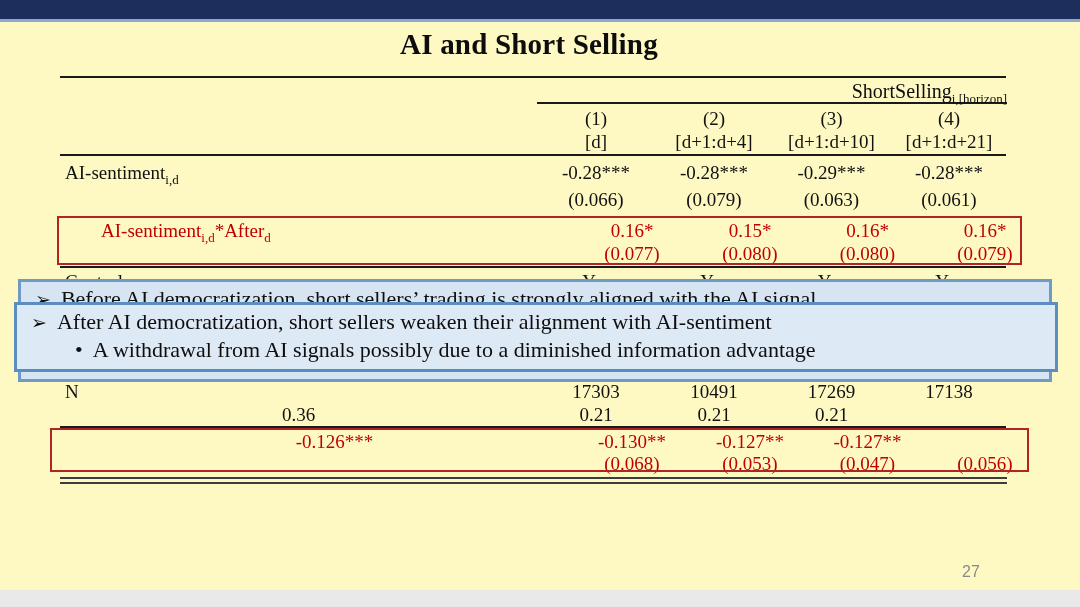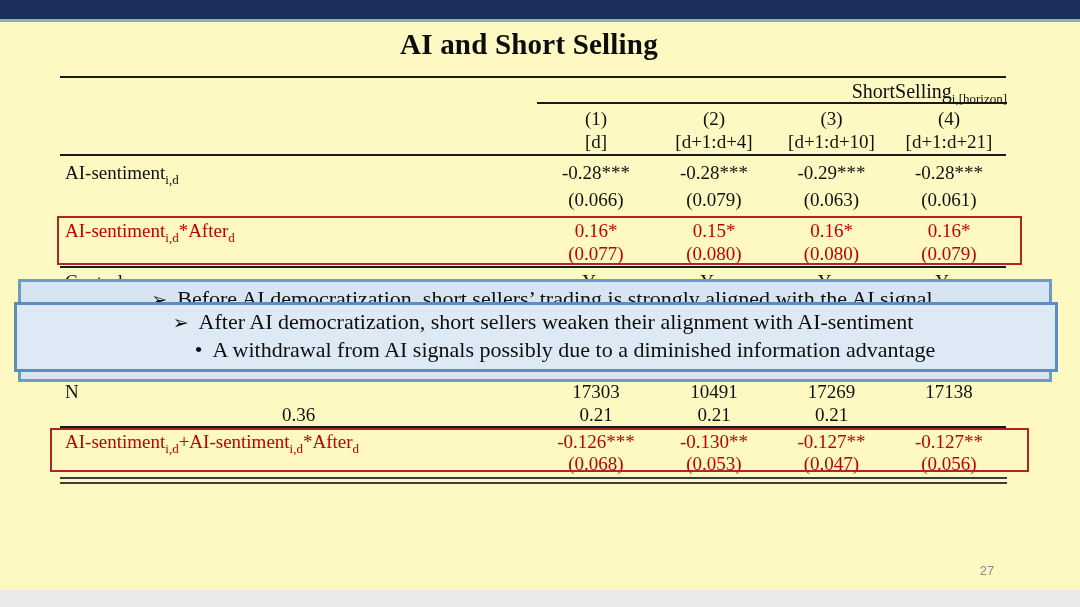--- a/index.html
+++ b/index.html
@@ -4,22 +4,22 @@
 <style>
   html,body{margin:0;padding:0;background:#e9e9e9;}
   .slide{
     position:relative; width:1080px; height:590px; background:#fef9c3;
     overflow:hidden; font-family:"Liberation Serif","DejaVu Serif",serif; color:#111;
   }
   
   .topbar{position:absolute;left:0;top:0;width:1080px;height:19px;background:#1E2E5C;}
   .topbar-accent{position:absolute;left:0;top:19px;width:1080px;height:3px;background:#8FA9CB;}
   .bottombar{position:absolute;left:0;top:596px;width:1080px;height:11px;background:#4472C4;border-top:1px solid #cdd9ec;}
-  .page-num{position:absolute;left:962px;top:563px;width:50px;text-align:center;
-    font-family:"Liberation Sans","DejaVu Sans",sans-serif;font-size:13px;color:#8a8a8a;}
+  .page-num{position:absolute;left:962px;top:563px;width:50px;text-align:left;
+    font-family:"Liberation Sans","DejaVu Sans",sans-serif;font-size:16px;color:#8a8a8a;}
   
   .title{position:absolute;left:0;top:28px;width:1058px;text-align:center;
     font-size:29px;font-weight:bold;letter-spacing:.2px;color:#0d0d0d;}
   
   .hline{position:absolute;background:#1a1a1a;height:2px;}
   .rule-top{left:60px;top:76px;width:946px;}
   .rule-group{left:537px;top:102px;width:470px;height:2px;}
   .rule-colhead{left:60px;top:154px;width:946px;}
   .rule-mid{left:60px;top:266px;width:946px;}
   .rule-prered{left:60px;top:426px;width:946px;}
@@ -27,38 +27,38 @@
     border-top:2px solid #3d3d3d;border-bottom:2px solid #3d3d3d;background:transparent;}
   
   .group-head{position:absolute;left:537px;top:80px;width:470px;text-align:right;font-size:20px;color:#0d0d0d;}
   .group-head sub{font-size:13px;}
   
   .trow{position:absolute;left:60px;width:948px;display:grid;
     grid-template-columns:477px 118px 118px 117px 118px;font-size:19px;line-height:22px;}
   .trow .lbl{text-align:left;padding-left:5px;white-space:nowrap;}
   .trow .val{text-align:center;white-space:nowrap;}
   .trow sub{font-size:13px;line-height:0;}
-  .red-text{color:#C00000;}
+  .red-text{color:#C00000;padding-left:36px;}
   .r-colnums{top:108px;} .r-horizons{top:131px;}
   .r-coef1{top:162px;} .r-se1{top:189px;}
   .r-coef2{top:220px;} .r-se2{top:243px;}
   .r-controls{top:271px;}
   .r-n{top:381px;} .r-r2{top:404px;}
   .r-coef3{top:431px;} .r-se3{top:453px;}
   
   .redbox{position:absolute;border:2px solid #B02424;background:transparent;z-index:3;pointer-events:none;}
   .redbox-1{left:57px;top:216px;width:961px;height:45px;}
   .redbox-2{left:50px;top:428px;width:975px;height:40px;}
   
   .bluebox{position:absolute;font-size:22px;line-height:26px;color:#0e0e0e;}
   .bluebox-1{left:18px;top:279px;width:1028px;height:97px;background:#D7E4F1;
     border:3px solid #6E9AC6;z-index:5;}
   .bluebox-2{left:14px;top:302px;width:1038px;height:64px;background:#DEE9F6;
     border:3px solid #5B8DC0;z-index:6;}
-  .bb-line{position:absolute;left:14px;right:0;white-space:nowrap;text-align:center;}
+  .bb-line{position:absolute;left:14px;right:0;white-space:nowrap;}
   .bb-line1{top:4px;}
   .bb-line2{top:32px;left:58px;}
   .bullet{font-family:"DejaVu Sans",sans-serif;font-size:19px;margin-right:10px;}
   .dot{margin-right:10px;}
   .z1{z-index:1;} .z2{z-index:2;}
 </style>
 </head>
 <body>
 
 <div class="slide">
@@ -146,23 +146,20 @@
   <div class="trow r-r2 z1">
     <div class="val">0.36</div>
     <div class="val">0.21</div>
     <div class="val">0.21</div>
     <div class="val">0.21</div>
   </div>
   <div class="hline rule-prered"></div>
 
   <div class="redbox redbox-2"></div>
   <div class="trow r-coef3 z2 red-text">
-    <div class="lbl">
-      <span>AI-sentiment</span><sub>i,d</sub><span>+AI-sentiment</span><sub>i,d</sub><span>*After</span><sub>d</sub>
-    </div>
     <div class="val">-0.126***</div>
     <div class="val">-0.130**</div>
     <div class="val">-0.127**</div>
     <div class="val">-0.127**</div>
   </div>
   <div class="trow r-se3 z2 red-text">
     <div class="lbl"></div>
     <div class="val">(0.068)</div>
     <div class="val">(0.053)</div>
     <div class="val">(0.047)</div>

